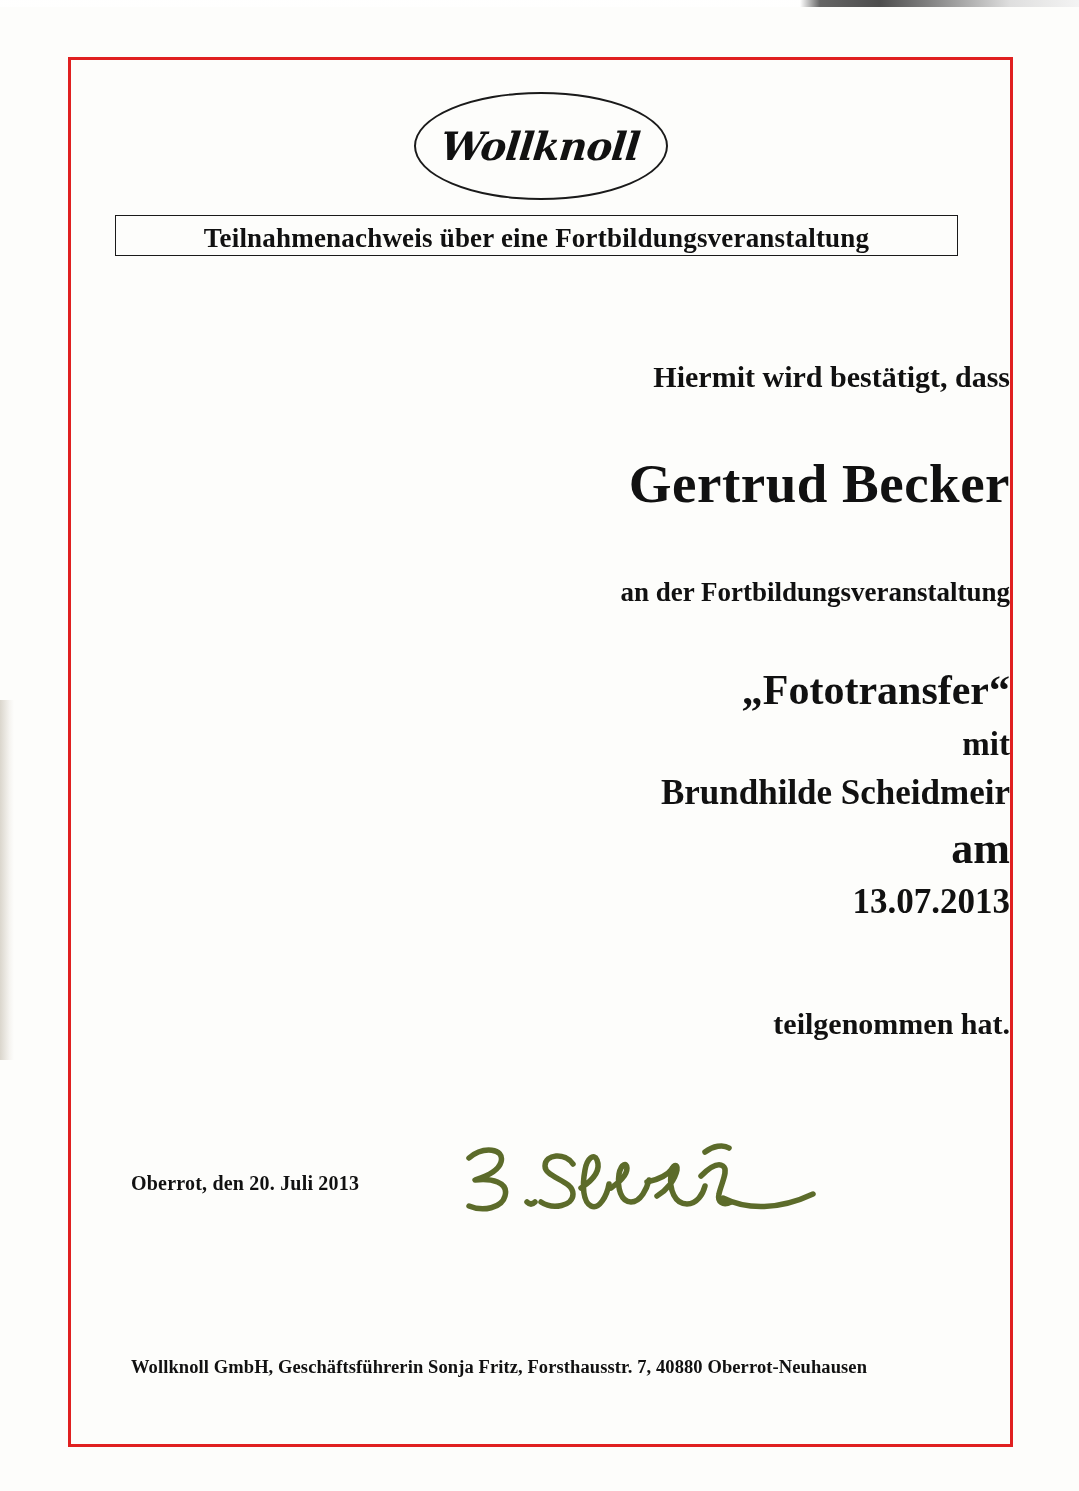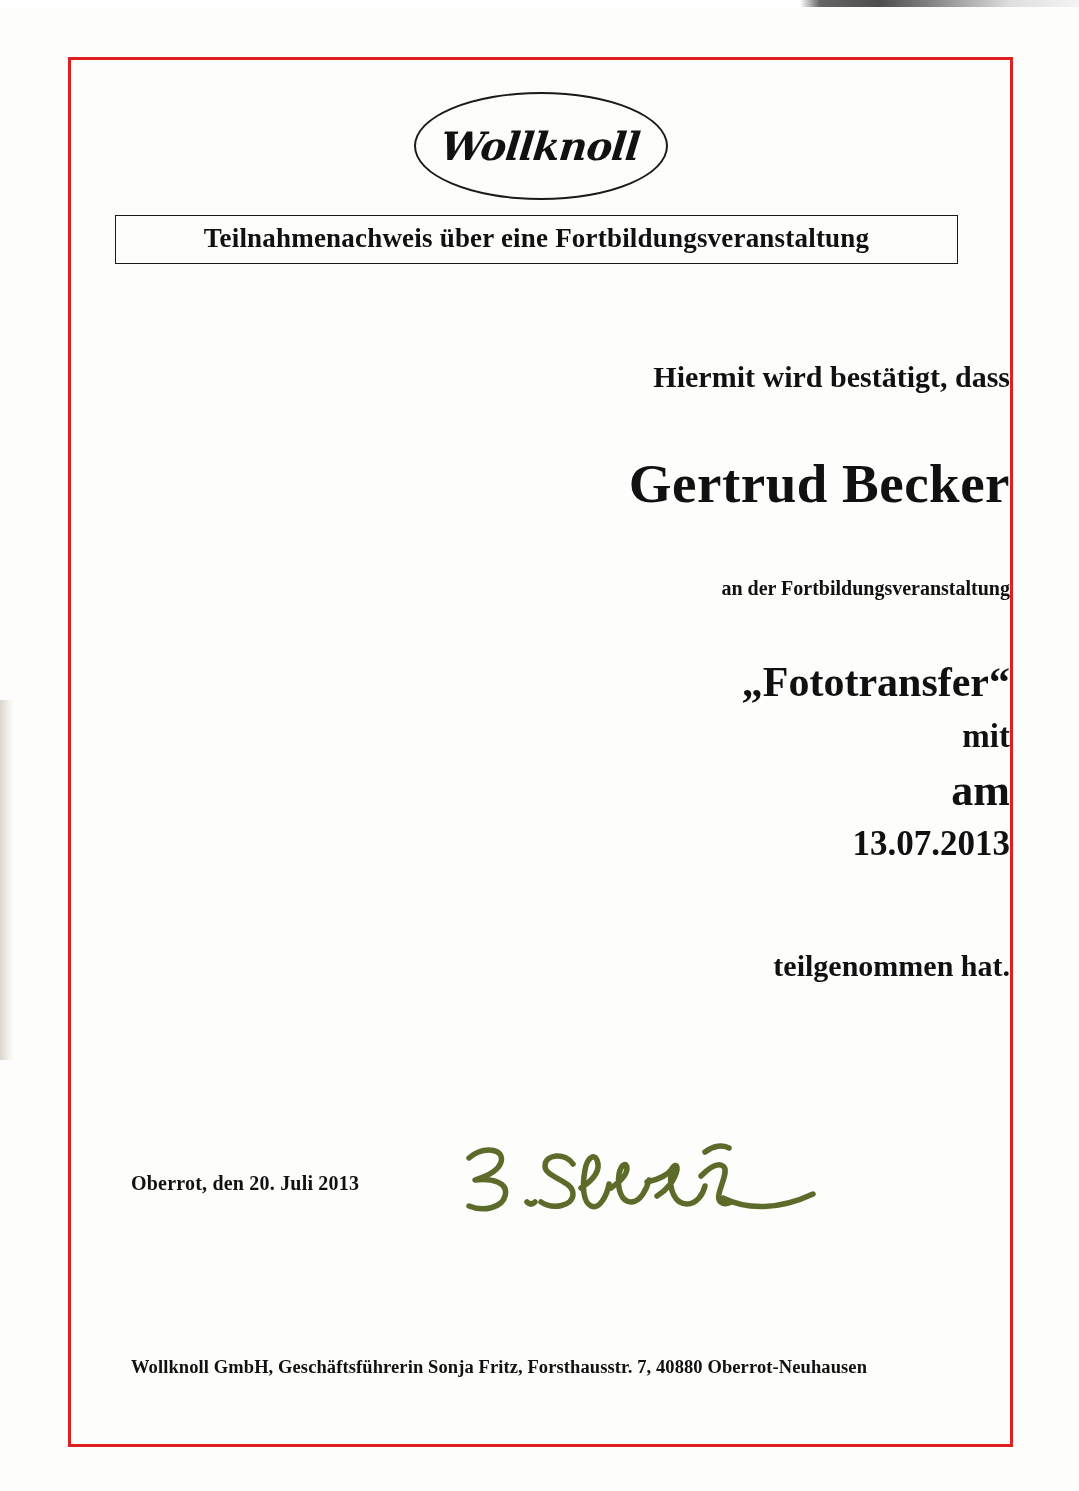--- a/index.html
+++ b/index.html
@@ -96,21 +96,21 @@
   }
 
   
   .subtitle-box {
     position: absolute;
     left: 44px;
     right: 52px;
     top: 155px;
     border: 1.5px solid #1a1a1a;
     text-align: center;
-    padding: 7px 0 9px;
+    padding: 7px 0 1px;
   }
   .subtitle-box .t {
     font-size: 27px;
     font-weight: bold;
     letter-spacing: 0.2px;
   }
 
   .body-block {
     position: absolute;
     left: 16px;
@@ -123,21 +123,21 @@
     font-weight: bold;
     margin-bottom: 58px;
   }
   .participant {
     font-size: 55px;
     font-weight: bold;
     letter-spacing: 0.5px;
     margin-bottom: 62px;
   }
   .line-event-intro {
-    font-size: 20px;
+    font-size: 27px;
     font-weight: bold;
     margin-bottom: 58px;
   }
   .course-title {
     font-size: 42px;
     font-weight: bold;
     margin-bottom: 12px;
   }
   .course-with {
     font-size: 33px;
@@ -220,20 +220,21 @@
     <div class="subtitle-box">
       <div class="t">Teilnahmenachweis über eine Fortbildungsveranstaltung</div>
     </div>
 
     <div class="body-block">
       <div class="line-confirm">Hiermit wird bestätigt, dass</div>
       <div class="participant">Gertrud Becker</div>
       <div class="line-event-intro">an der Fortbildungsveranstaltung</div>
       <div class="course-title">„Fototransfer“</div>
       <div class="course-with">mit</div>
+      <div class="instructor">Brundhilde Scheidmeir</div>
       <div class="course-on">am</div>
       <div class="course-date">13.07.2013</div>
       <div class="line-participated">teilgenommen hat.</div>
     </div>
 
     <div class="sig-row">
       <div class="place-date">Oberrot, den 20. Juli 2013</div>
       <div class="signature">
         <svg width="360" height="110" viewBox="0 0 360 110" xmlns="http://www.w3.org/2000/svg">
           <g fill="none" stroke="#5c6b2a" stroke-width="5.5" stroke-linecap="round" stroke-linejoin="round">

